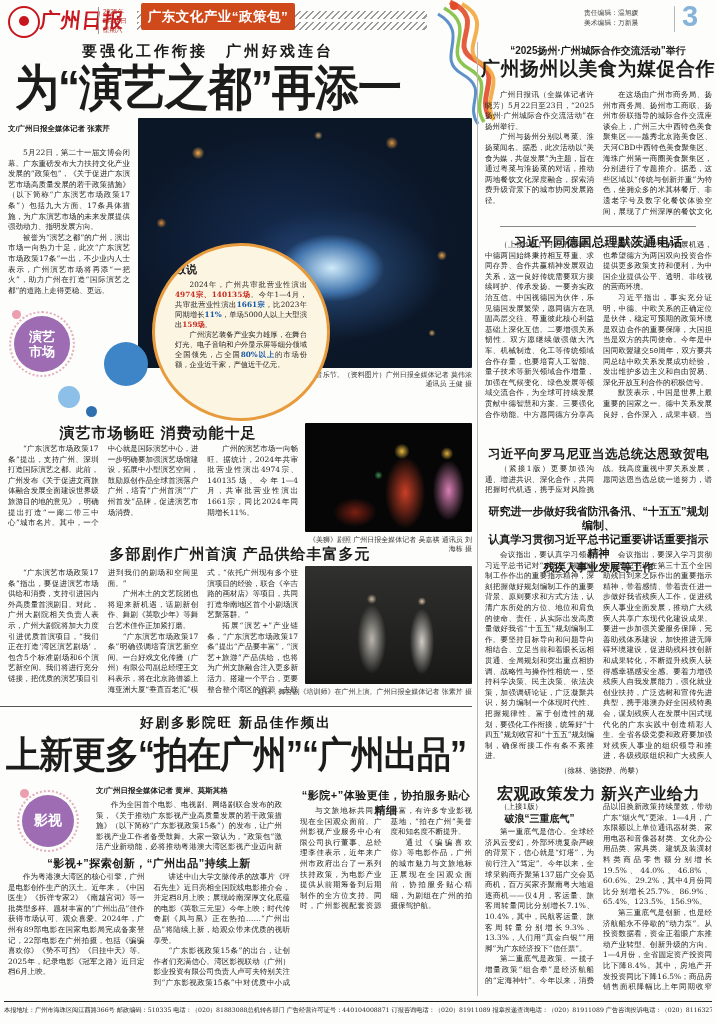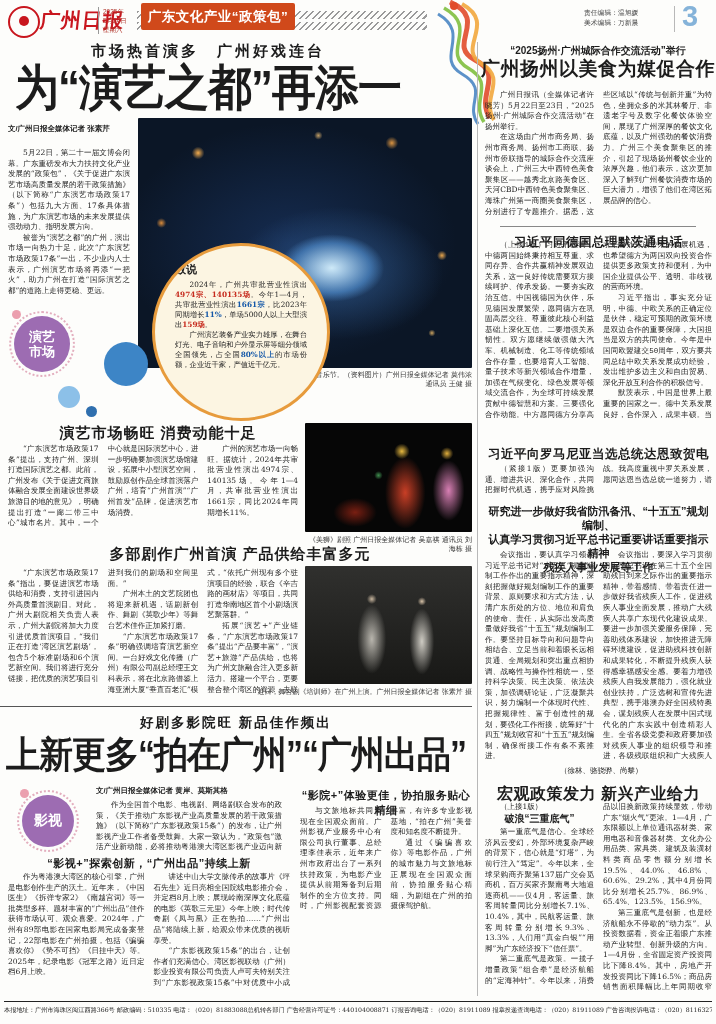--- a/index.html
+++ b/index.html
@@ -57,21 +57,21 @@
     <circle cx="34" cy="6" r="4" fill="#e14b2a"></circle>
   </svg>
 
   <div class="abs sans" style="left:584px;top:8px;width:84px;font-size:6.8px;line-height:10px;color:#444;">
     <div>责任编辑：温旭媛</div>
     <div>美术编辑：万新晨</div>
   </div>
   <div class="abs vrule" style="left:674px;top:6px;height:26px;"></div>
   <div class="abs sans" style="left:682px;top:0px;font-size:29px;font-weight:bold;color:#85b3d9;">3</div>
 
-  <div class="abs sans center" style="left:8px;top:42px;width:400px;font-size:15px;font-weight:800;letter-spacing:3px;">市场热首演多　广州好戏连台</div>
+  <div class="abs sans center" style="left:8px;top:42px;width:400px;font-size:15px;font-weight:800;letter-spacing:3px;">要强化工作衔接　广州好戏连台</div>
   <div class="abs sans center" style="left:0px;top:56px;width:416px;font-size:44px;font-weight:900;letter-spacing:-1px;transform:scaleY(1.1);transform-origin:top;">为“演艺之都”再添一把火</div>
 
   <div class="abs photo" style="left:138px;top:118px;width:334px;height:250px;background-color:#0b1626;background-image:
       radial-gradient(circle 9px at 18% 14%, rgba(255,180,80,.95), transparent 70%),
       radial-gradient(circle 7px at 7% 42%, rgba(255,160,60,.85), transparent 70%),
       radial-gradient(circle 8px at 27% 78%, rgba(255,190,90,.85), transparent 70%),
       radial-gradient(circle 9px at 76% 10%, rgba(255,170,70,.85), transparent 70%),
       radial-gradient(circle 7px at 91% 55%, rgba(255,180,80,.9), transparent 70%),
       radial-gradient(circle 6px at 54% 7%, rgba(250,200,120,.75), transparent 70%),
       radial-gradient(circle 6px at 12% 88%, rgba(255,170,70,.8), transparent 70%),
@@ -163,20 +163,21 @@
     <p>与文旅地标共同展现在全国观众面前。广州影视产业服务中心有限公司执行董事、总经理李佳表示，近年来广州市政府出台了一系列扶持政策，为电影产业提供从前期筹备到后期制作的全方位支持。同时，广州影视配套资源丰富，有许多专业影视基地，“拍在广州”美誉度和知名度不断提升。</p>
     <p>通过《骗骗喜欢你》等电影作品，广州的城市魅力与文旅地标正展现在全国观众面前，协拍服务贴心精细，为剧组在广州的拍摄保驾护航。</p>
   </div>
 
   <div class="abs vrule" style="left:477px;top:42px;height:954px;"></div>
 
   <div class="abs sans center" style="left:482px;top:44px;width:232px;font-size:10px;font-weight:bold;">“2025扬州·广州城际合作交流活动”举行</div>
   <div class="abs sans center" style="left:480px;top:56px;width:236px;font-size:19px;font-weight:900;letter-spacing:.5px;">广州扬州以美食为媒促合作</div>
   <div class="abs bt cols2 clip" style="left:485px;top:90px;width:227px;height:128px;">
     <p>广州日报讯（全媒体记者许晓芳）5月22日至23日，“2025扬州·广州城际合作交流活动”在扬州举行。</p>
+    <p>广州与扬州分别以粤菜、淮扬菜闻名。据悉，此次活动以“美食为媒，共促发展”为主题，旨在通过粤菜与淮扬菜的对话，推动两地餐饮文化深度融合，探索消费升级背景下的城市协同发展路径。</p>
     <p>在这场由广州市商务局、扬州市商务局、扬州市工商联、扬州市侨联指导的城际合作交流座谈会上，广州三大中西特色美食聚集区——越秀北京路美食区、天河CBD中西特色美食聚集区、海珠广州第一商圈美食聚集区，分别进行了专题推介。据悉，这些区域以“传统与创新并重”为特色，坐拥众多的米其林餐厅、非遗老字号及数字化餐饮体验空间，展现了广州深厚的餐饮文化底蕴，以及广州强劲的餐饮消费力。广州三个美食聚集区的推介，引起了现场扬州餐饮企业的浓厚兴趣，他们表示，这次更加深入了解到广州餐饮消费市场的巨大潜力，增强了他们在湾区拓展品牌的信心。</p>
   </div>
 
   <div class="abs" style="left:500px;top:226px;width:196px;height:1px;background:#888;"></div>
 
   <div class="abs sans newshead" style="left:485px;top:234px;width:227px;">习近平同德国总理默茨通电话</div>
   <div class="abs bt cols2 clip" style="left:485px;top:240px;width:227px;height:188px;font-family:Liberation Mono, monospace;">
     <p>（上接1版）习近平强调，中德两国始终秉持相互尊重、求同存异、合作共赢精神发展双边关系，这一良好传统需要双方接续呵护、传承发扬。一要夯实政治互信。中国视德国为伙伴，乐见德国发展繁荣，愿同德方在巩固高层交往、尊重彼此核心利益基础上深化互信。二要增强关系韧性。双方愿继续做强做大汽车、机械制造、化工等传统领域合作存量，也要培育人工智能、量子技术等新兴领域合作增量，加强在气候变化、绿色发展等领域交流合作，为全球可持续发展贡献中德智慧和方案。三要强化合作动能。中方愿同德方分享高水平对外开放带来的发展机遇，也希望德方为两国双向投资合作提供更多政策支持和便利，为中国企业提供公平、透明、非歧视的营商环境。</p>
     <p>习近平指出，事实充分证明，中德、中欧关系的正确定位是伙伴，稳定可预期的政策环境是双边合作的重要保障，大国担当是双方的共同使命。今年是中国同欧盟建交50周年，双方要共同总结中欧关系发展成功经验，发出维护多边主义和自由贸易、深化开放互利合作的积极信号。</p>
     <p>默茨表示，中国是世界上最重要的国家之一。德中关系发展良好，合作深入，成果丰硕。当前国际形势下，作为世界两大主要经济体，德中合作尤其具有重要意义。德国新政府坚持一个中国政策，愿本着建设性和务实精神推动两国各领域伙伴关系取得更大发展。德方期待同中方密切各领域交流合作，坚持开放互利，促进公平贸易，维护世界和平，共同应对气候变化等全球性挑战。欧中关系健康稳定发展符合双方利益，德方愿为此发挥积极作用。</p>

